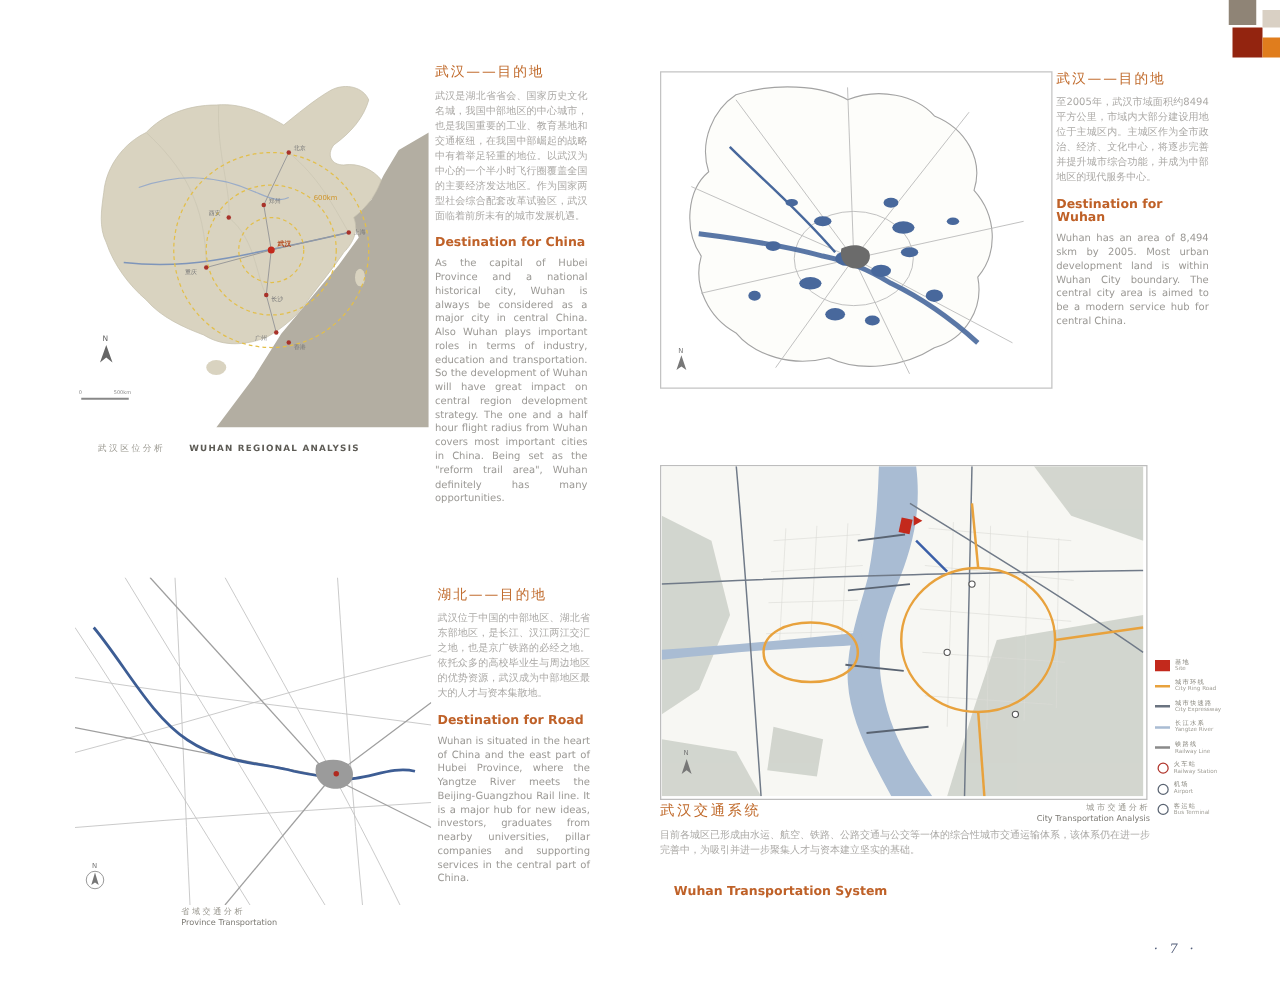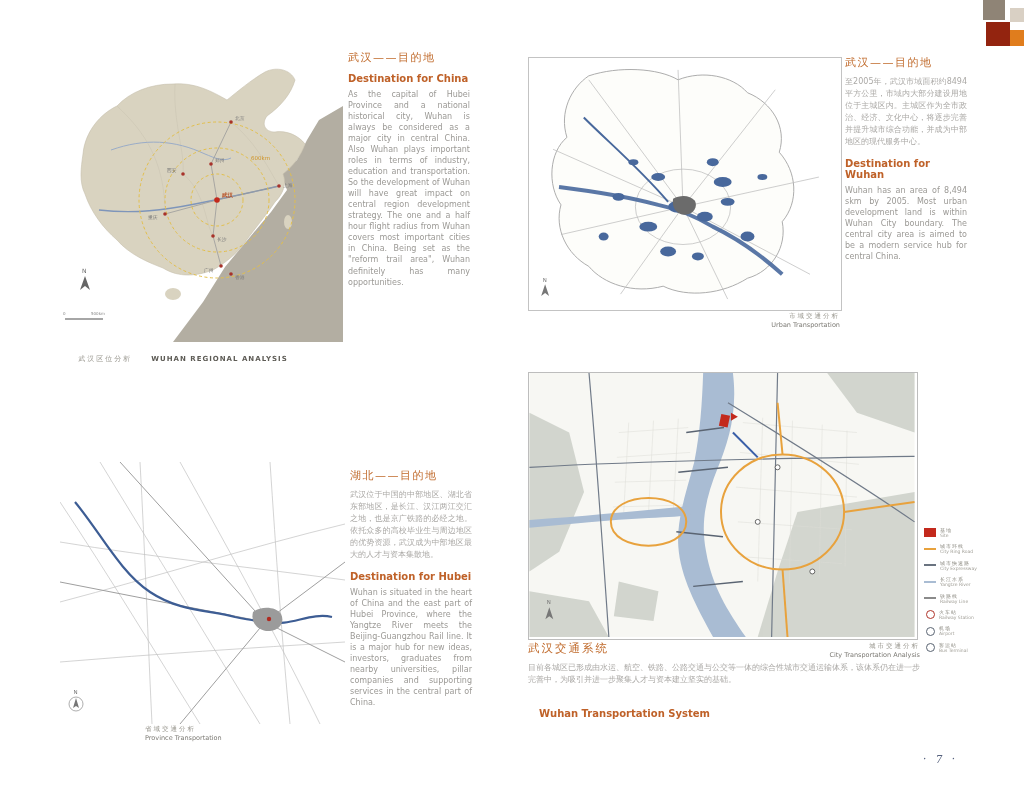--- a/index.html
+++ b/index.html
@@ -146,20 +146,21 @@
       </g>
     </svg>
   </figure>
   <div class="caption caption-china">
     <span class="cap-zh">武汉区位分析</span>
     <span class="cap-en">WUHAN REGIONAL ANALYSIS</span>
   </div>
 
   <div class="col col-china">
     <h3 class="zh-head">武汉——目的地</h3>
+    <p class="zh-body">武汉是湖北省省会、国家历史文化名城，我国中部地区的中心城市，也是我国重要的工业、教育基地和交通枢纽，在我国中部崛起的战略中有着举足轻重的地位。以武汉为中心的一个半小时飞行圈覆盖全国的主要经济发达地区。作为国家两型社会综合配套改革试验区，武汉面临着前所未有的城市发展机遇。</p>
     <h4 class="en-head">Destination for China</h4>
     <p class="en-body">As the capital of Hubei Province and a national historical city, Wuhan is always be considered as a major city in central China. Also Wuhan plays important roles in terms of industry, education and transportation. So the development of Wuhan will have great impact on central region development strategy. The one and a half hour flight radius from Wuhan covers most important cities in China. Being set as the "reform trail area", Wuhan definitely has many opportunities.</p>
   </div>
 
   <figure class="map map-urban">
     <svg width="310" height="250" viewBox="0 0 312 252">
       <g>
         <path d="M60,18 C90,8 130,10 150,22 C175,12 205,18 220,35 C245,45 260,70 252,95 C270,115 272,145 255,165 C260,190 245,215 220,222 C195,238 160,242 135,230 C105,238 75,228 60,210 C38,198 25,172 32,148 C18,128 20,95 38,80 C30,55 42,30 60,18 Z" fill="#fdfdfa" stroke="#a3a3a3" stroke-width="0.9"></path>
       </g>
       <g stroke="#b8b8b8" stroke-width="0.7" fill="none">
@@ -198,24 +199,20 @@
       </g>
       <g>
         <path d="M145,142 C152,138 162,138 167,144 C170,150 166,157 158,158 C150,159 143,152 145,142 Z" fill="#6b6b6b"></path>
       </g>
       <g>
         <polygon points="16,228 12,240 16,237 20,240" fill="#777"></polygon>
         <text x="13.5" y="226" font-size="5.5" fill="#777">N</text>
       </g>
     </svg>
   </figure>
-  <div class="caption caption-urban">
-    <span class="cap-sm-zh">市域交通分析</span>
-    <span class="cap-sm-en">Urban Transportation</span>
-  </div>
 
   <div class="col col-wuhan">
     <h3 class="zh-head">武汉——目的地</h3>
     <p class="zh-body">至2005年，武汉市域面积约8494平方公里，市域内大部分建设用地位于主城区内。主城区作为全市政治、经济、文化中心，将逐步完善并提升城市综合功能，并成为中部地区的现代服务中心。</p>
     <h4 class="en-head">Destination for Wuhan</h4>
     <p class="en-body">Wuhan has an area of 8,494 skm by 2005. Most urban development land is within Wuhan City boundary. The central city area is aimed to be a modern service hub for central China.</p>
   </div>
 
   <figure class="map map-province">
     <svg width="285" height="262" viewBox="0 0 285 262">
@@ -251,21 +248,21 @@
     </svg>
   </figure>
   <div class="caption caption-province">
     <span class="cap-sm-zh">省域交通分析</span>
     <span class="cap-sm-en">Province Transportation</span>
   </div>
 
   <div class="col col-hubei">
     <h3 class="zh-head">湖北——目的地</h3>
     <p class="zh-body">武汉位于中国的中部地区、湖北省东部地区，是长江、汉江两江交汇之地，也是京广铁路的必经之地。依托众多的高校毕业生与周边地区的优势资源，武汉成为中部地区最大的人才与资本集散地。</p>
-    <h4 class="en-head">Destination for Hubei</h4>
+    <h4 class="en-head">Destination for Road</h4>
     <p class="en-body">Wuhan is situated in the heart of China and the east part of Hubei Province, where the Yangtze River meets the Beijing-Guangzhou Rail line. It is a major hub for new ideas, investors, graduates from nearby universities, pillar companies and supporting services in the central part of China.</p>
   </div>
 
   <figure class="map map-city">
     <svg width="386" height="264" viewBox="0 0 388 266">
       <rect x="0" y="0" width="388" height="266" fill="#f7f7f3"></rect>
       <g fill="#ccd0c8" opacity="0.85">
         <polygon points="0,40 40,60 55,120 30,180 0,200"></polygon>
         <polygon points="300,0 388,0 388,60 330,40"></polygon>
         <polygon points="270,140 388,120 388,266 230,266 250,200"></polygon>

